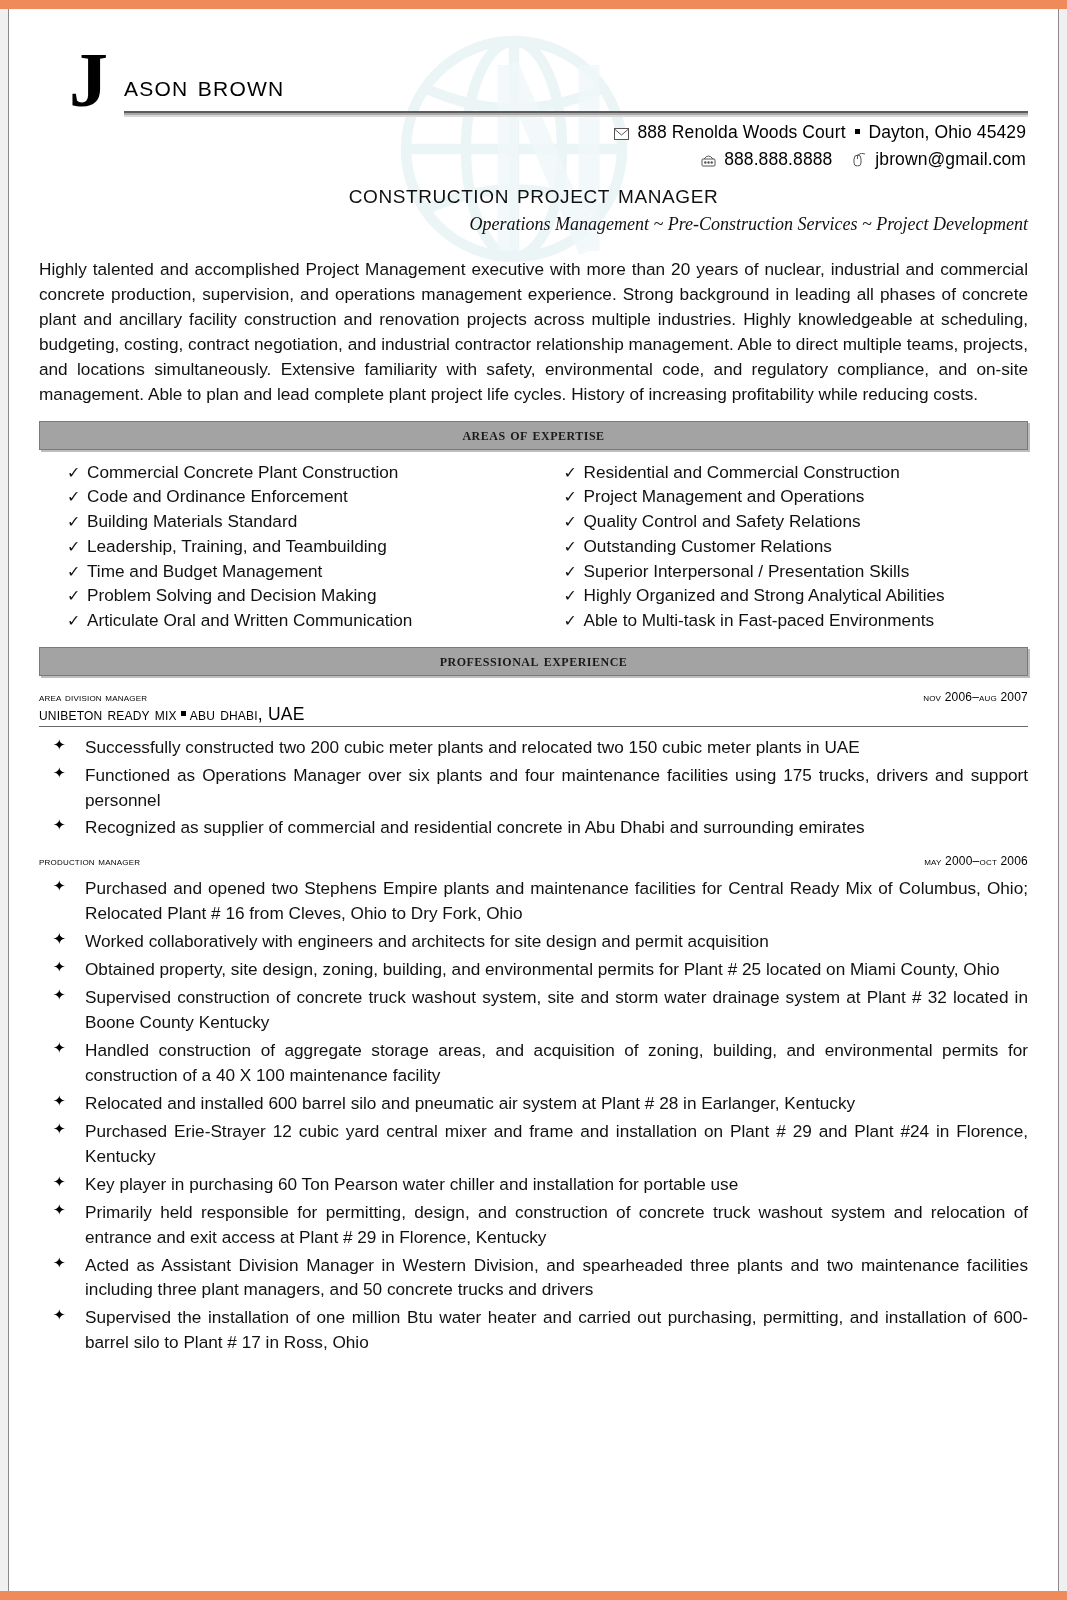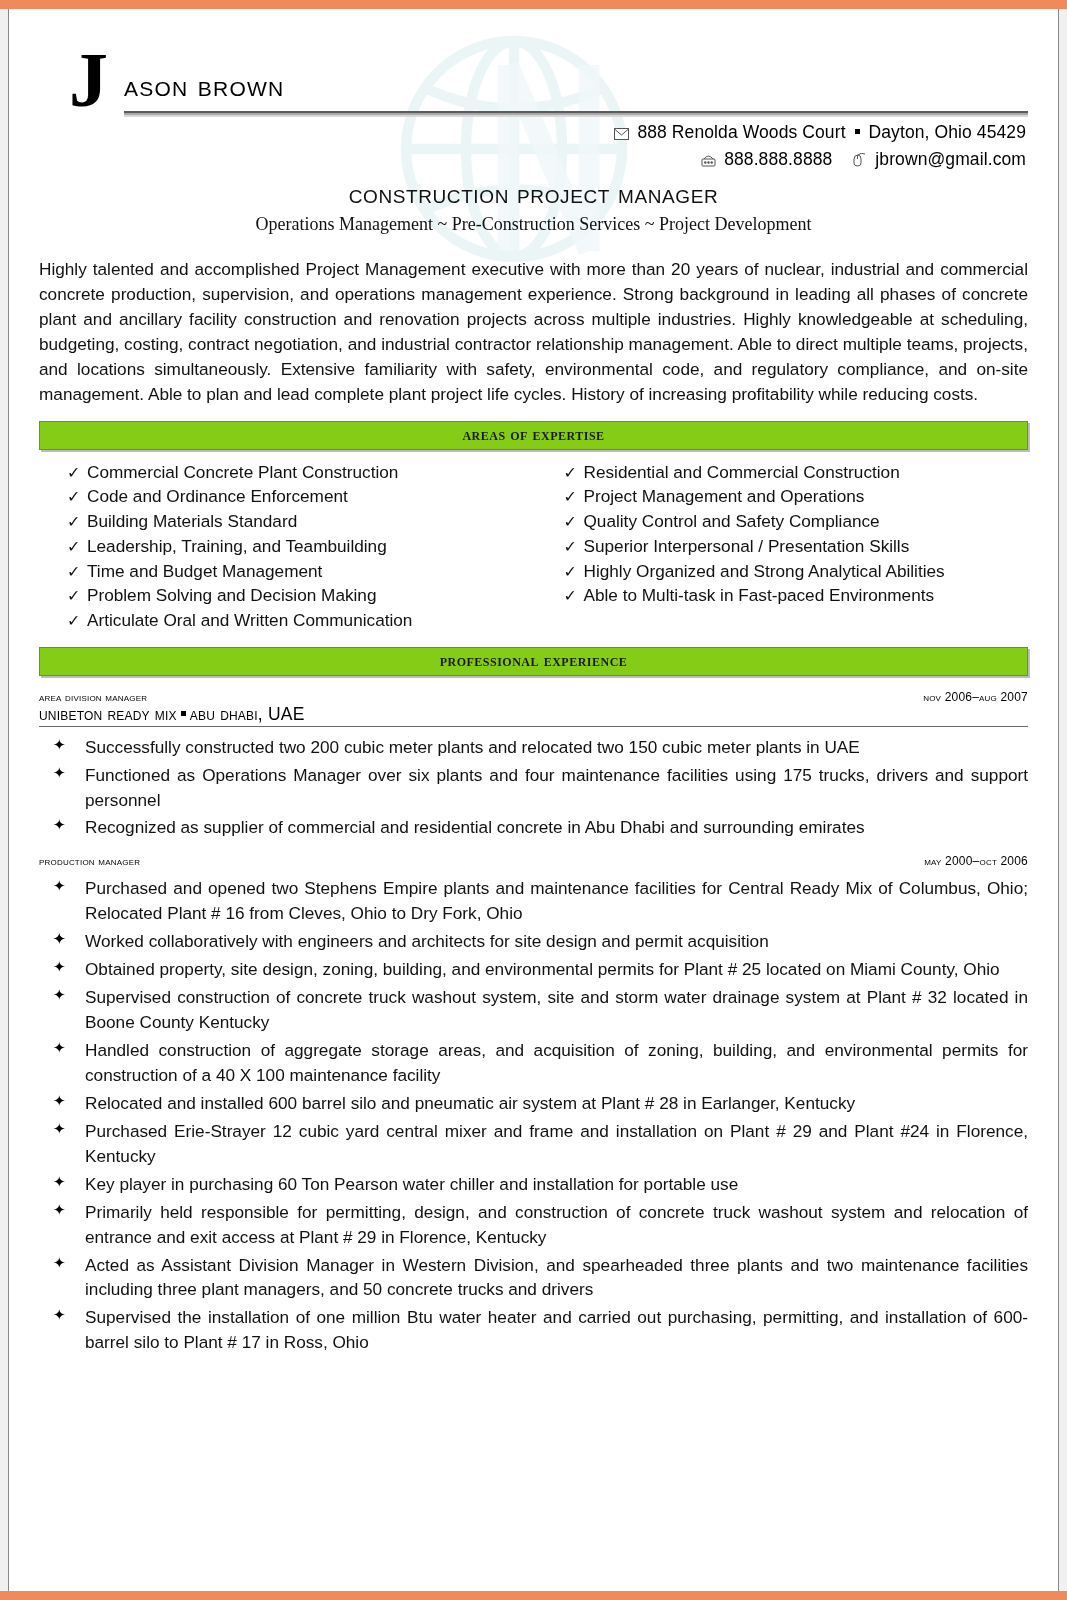--- a/index.html
+++ b/index.html
@@ -123,38 +123,40 @@
   .target-title {
     font-family: "Liberation Sans", sans-serif;
     font-size: 27px;
     font-variant: small-caps;
     text-transform: lowercase;
     letter-spacing: .6px;
     color: #111;
   }
   .target-sub {
     font-family: "Liberation Serif", serif;
+    font-style: italic;
     font-size: 18px;
     margin-top: 4px;
     color: #111;
+    text-align: right;
   }
 
   
   .summary {
     margin-top: 22px;
     font-size: 17.2px;
     line-height: 1.45;
     text-align: justify;
     color: #111;
   }
 
   
   .section-bar {
     margin-top: 14px;
-    background: #84cc16;
+    background: #a3a3a3;
     border: 1px solid #7a7a7a;
     box-shadow: 2px 2px 0 #bdbdbd;
     text-align: center;
     padding: 3px 0 4px 0;
   }
   .section-bar span {
     font-family: "Liberation Serif", serif;
     font-weight: 700;
     font-size: 16.5px;
     font-variant: small-caps;
@@ -313,21 +315,22 @@
             <div class="exp-item"><span class="chk">✓</span><span>Code and Ordinance Enforcement</span></div>
             <div class="exp-item"><span class="chk">✓</span><span>Building Materials Standard</span></div>
             <div class="exp-item"><span class="chk">✓</span><span>Leadership, Training, and Teambuilding</span></div>
             <div class="exp-item"><span class="chk">✓</span><span>Time and Budget Management</span></div>
             <div class="exp-item"><span class="chk">✓</span><span>Problem Solving and Decision Making</span></div>
             <div class="exp-item"><span class="chk">✓</span><span>Articulate Oral and Written Communication</span></div>
           </div>
         <div id="exp-right">
             <div class="exp-item"><span class="chk">✓</span><span>Residential and Commercial Construction</span></div>
             <div class="exp-item"><span class="chk">✓</span><span>Project Management and Operations</span></div>
-            <div class="exp-item"><span class="chk">✓</span><span>Quality Control and Safety Compliance</span></div>
+            <div class="exp-item"><span class="chk">✓</span><span>Quality Control and Safety Relations</span></div>
+            <div class="exp-item"><span class="chk">✓</span><span>Outstanding Customer Relations</span></div>
             <div class="exp-item"><span class="chk">✓</span><span>Superior Interpersonal / Presentation Skills</span></div>
             <div class="exp-item"><span class="chk">✓</span><span>Highly Organized and Strong Analytical Abilities</span></div>
             <div class="exp-item"><span class="chk">✓</span><span>Able to Multi-task in Fast-paced Environments</span></div>
           </div>
       </div>
 
       <div class="section-bar">
         <span>Professional Experience</span>
       </div>
 

